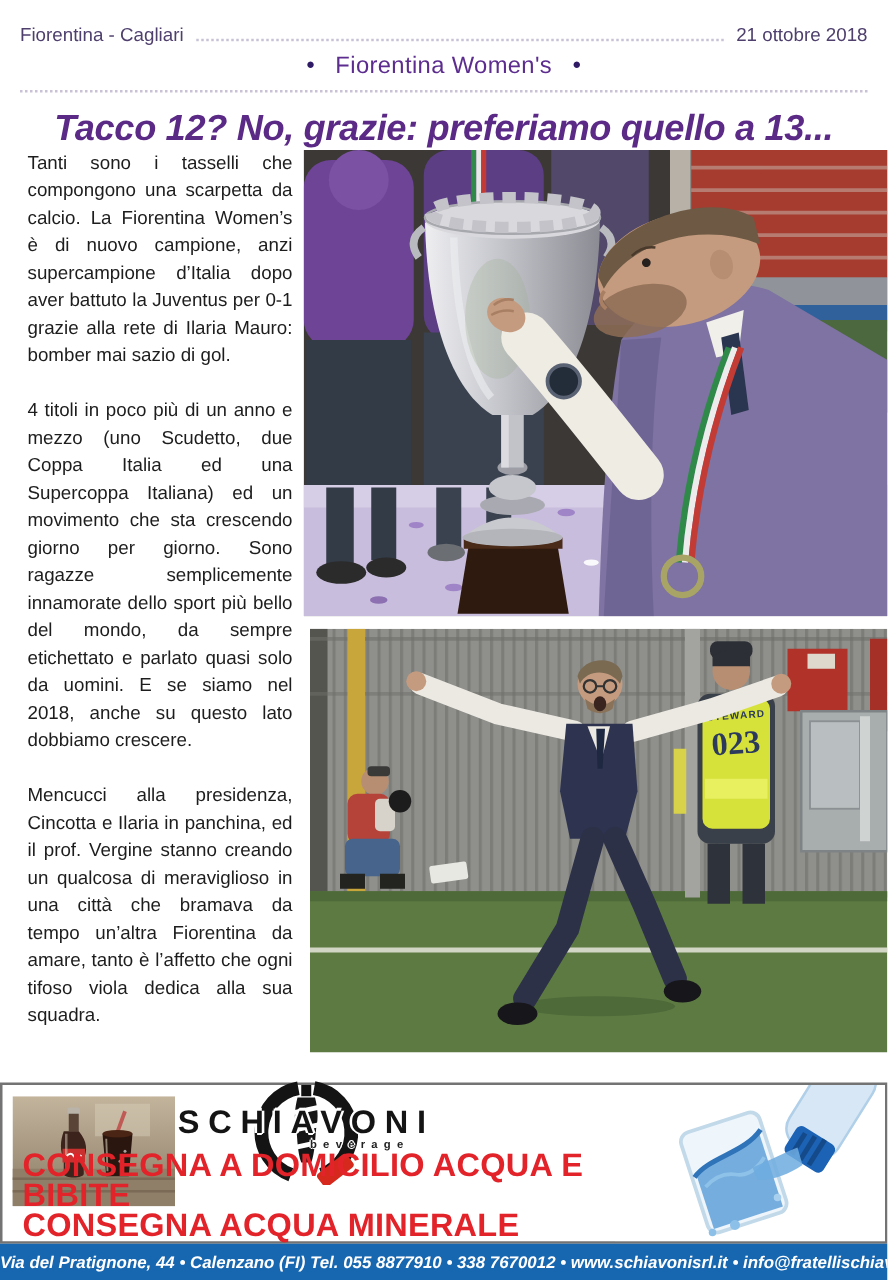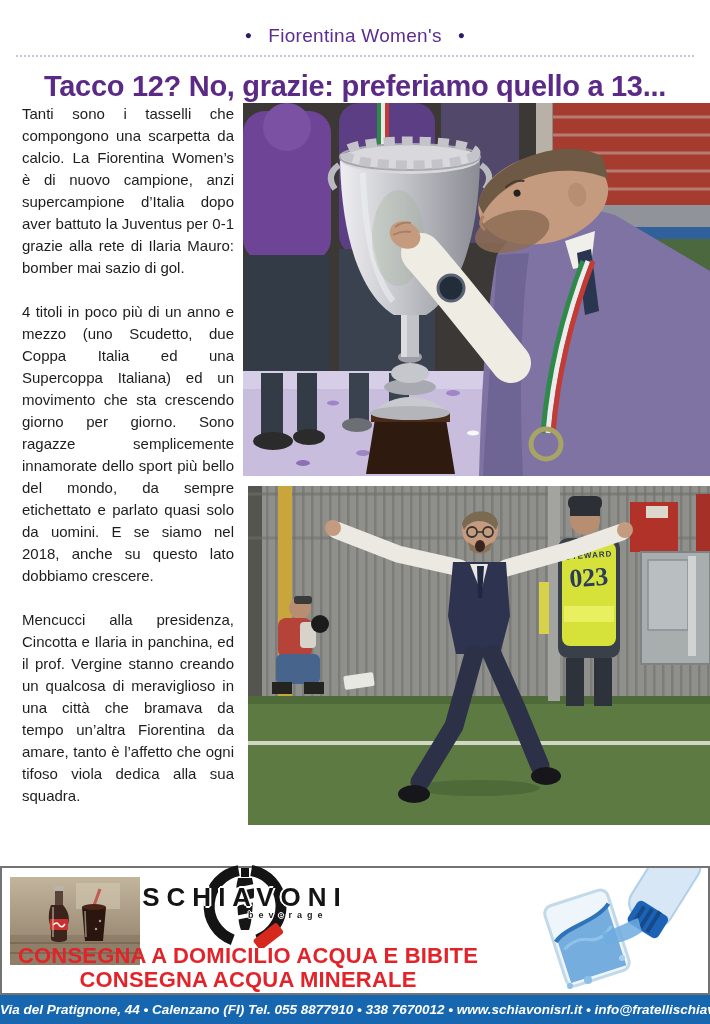--- a/index.html
+++ b/index.html
@@ -7,50 +7,55 @@
     width:710px;height:1024px;position:relative;overflow:hidden;
     background:#ffffff;font-family:"Liberation Sans",sans-serif;
   }
   
   .header{padding:20px 16px 0 16px;}
   .hrow{display:flex;align-items:center;color:#4e3f6d;font-size:15px;}
   .hfill{flex:1;border-bottom:2px dotted #c9c2d6;height:0;margin:0 10px;transform:translateY(3px);}
   .section-row{text-align:center;color:#5c2d8e;font-size:19px;margin-top:5px;letter-spacing:.3px;}
   .section-row .dot{color:#2f1a66;font-size:12px;vertical-align:3px;margin:0 16px;}
   .divider{border-top:2px dotted #c9c2d6;margin-top:8px;}
-  .title{text-align:center;color:#5b2a86;font-weight:bold;font-size:29px;margin-top:13px;letter-spacing:-.3px;}
+  .title{text-align:center;color:#5b2a86;font-weight:bold;font-size:29px;margin-top:13px;letter-spacing:-.3px;font-style:italic;}
   
   .main{display:flex;padding-left:22px;}
   .textcol{width:212px;margin-right:9px;font-size:15px;line-height:22px;text-align:justify;color:#1d1d1d;}
   .textcol p{margin:0 0 22px 0;}
   .photocol{width:467px;}
   .photo1{display:block;width:467px;height:373px;}
   .photo2{display:block;width:462px;height:339px;margin-top:10px;margin-left:5px;}
   
   .banner{position:absolute;left:0;top:866px;width:706px;height:125px;border:2px solid #737373;background:#fff;}
   .cola{position:absolute;left:8px;top:9px;width:130px;height:88px;}
   .water{position:absolute;right:0;top:0;width:216px;height:125px;}
   .logo{position:absolute;left:128px;top:-4px;width:230px;height:82px;}
   .logo-emblem{position:absolute;left:67px;top:0;width:96px;height:84px;}
   .logo-text{position:absolute;left:0;top:18px;width:100%;text-align:center;
     font-size:26px;font-weight:bold;letter-spacing:7px;color:#141414;
     text-shadow:-2px 0 0 #fff,2px 0 0 #fff,0 -2px 0 #fff,0 2px 0 #fff,-1px -1px 0 #fff,1px 1px 0 #fff;}
   .logo-sub{position:absolute;left:118px;top:46px;font-size:9px;font-weight:bold;letter-spacing:5px;color:#222;
     text-shadow:-1px 0 0 #fff,1px 0 0 #fff,0 -1px 0 #fff,0 1px 0 #fff;text-align:right;}
-  .ad-lines{position:absolute;left:0;bottom:1px;width:492px;text-align:center;
-    color:#e2242a;font-weight:bold;font-size:22px;line-height:24px;letter-spacing:.2px;}
+  .ad-lines{position:absolute;left:16px;bottom:1px;width:492px;text-align:left;
+    color:#e2242a;font-weight:bold;font-size:26px;line-height:24px;letter-spacing:.2px;}
   
   .footer{position:absolute;left:0;top:995px;width:710px;height:29px;background:#1766b0;}
   .footer .ftext{color:#ffffff;font-weight:bold;font-style:italic;font-size:13.5px;
     text-align:center;line-height:29px;white-space:nowrap;}
 </style>
 </head>
 <body>
 
 <div class="header">
+  <div class="hrow">
+    <span>Fiorentina - Cagliari</span>
+    <span class="hfill"></span>
+    <span>21 ottobre 2018</span>
+  </div>
   <div class="section-row">
     <span class="dot">●</span><span>Fiorentina Women's</span><span class="dot">●</span>
   </div>
   <div class="divider"></div>
   <div class="title">Tacco 12? No, grazie: preferiamo quello a 13...</div>
 </div>
 
 <div class="main">
   <div class="textcol">
     <p>Tanti sono i tasselli che compongono una scarpetta da calcio. La Fiorentina Women’s è di nuovo campione, anzi supercampione d’Italia dopo aver battuto la Juventus per 0-1 grazie alla rete di Ilaria Mauro: bomber mai sazio di gol.</p>

